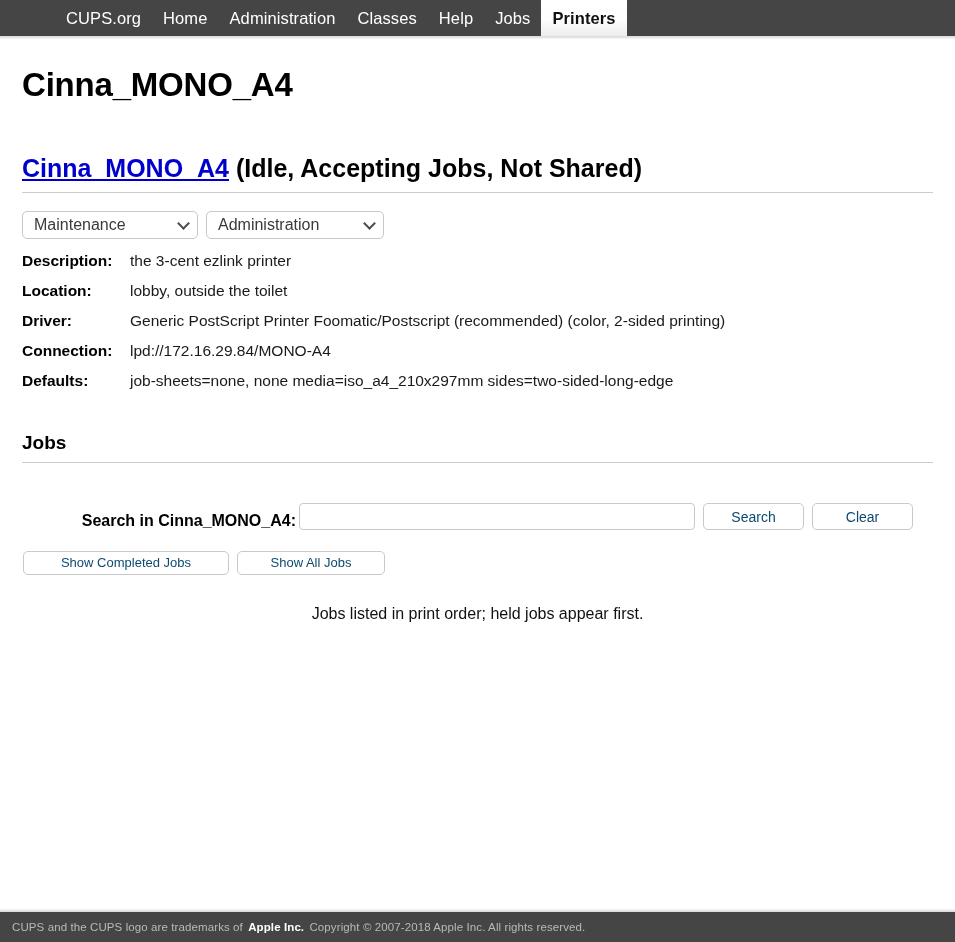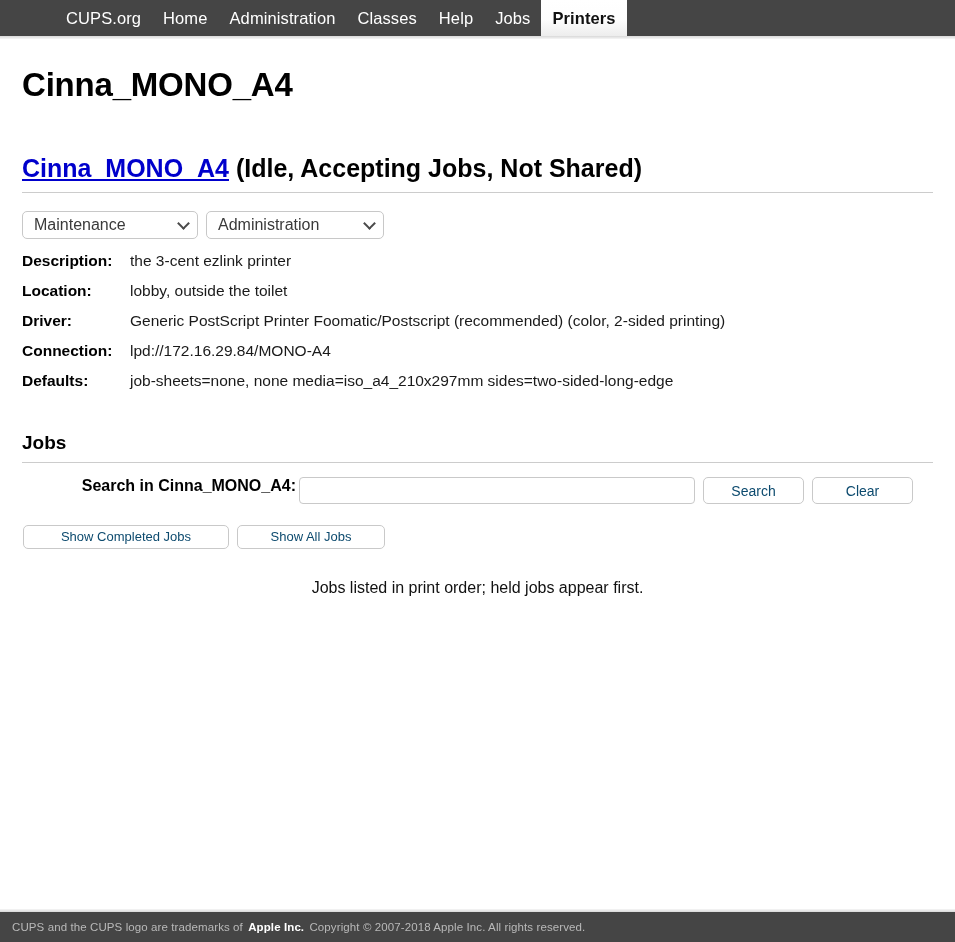--- a/index.html
+++ b/index.html
@@ -152,22 +152,22 @@
 
   
   h2.jobs-heading {
     font-size: 19px;
     font-weight: bold;
     margin: 32px 0 0 0;
   }
 
   .search-row {
     display: flex;
-    align-items: flex-start;
-    margin-top: 14px;
+    align-items: flex-end;
+    margin-top: 40px;
   }
   .search-label {
     font-weight: bold;
     font-size: 16px;
     width: 274px;
     text-align: right;
     padding-right: 3px;
     white-space: nowrap;
   }
   input.search-input {

